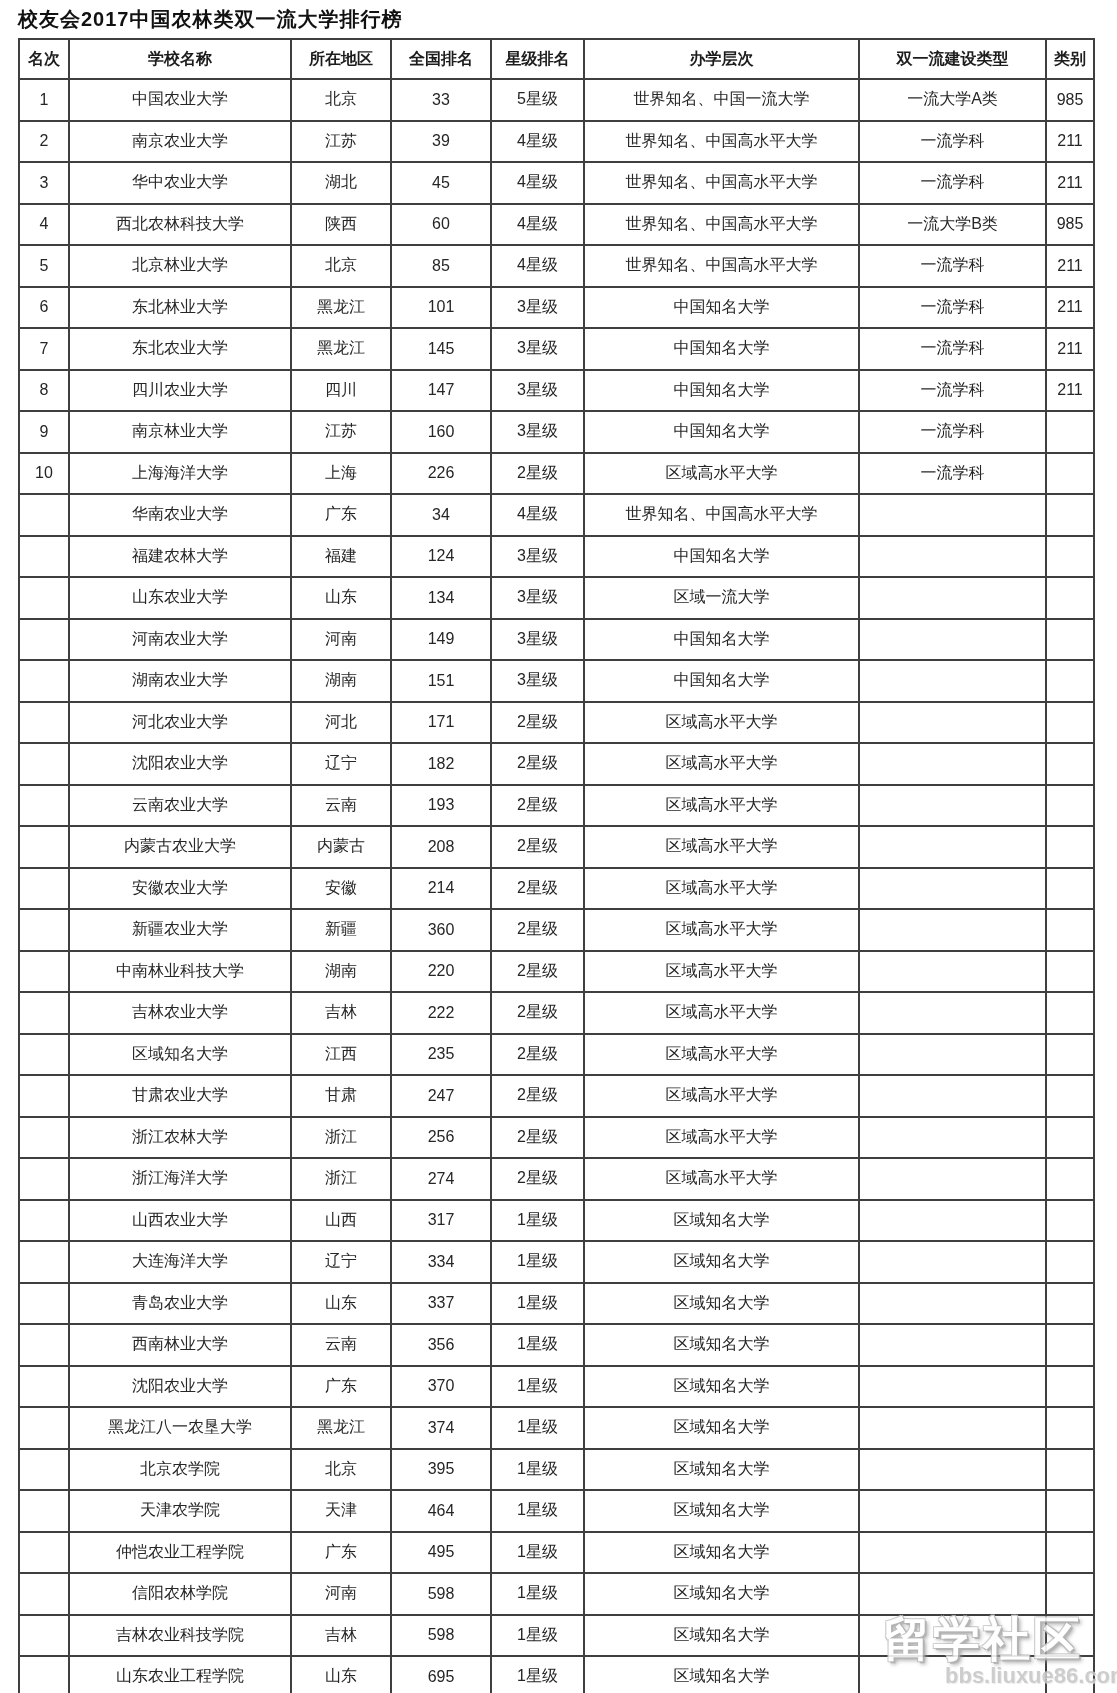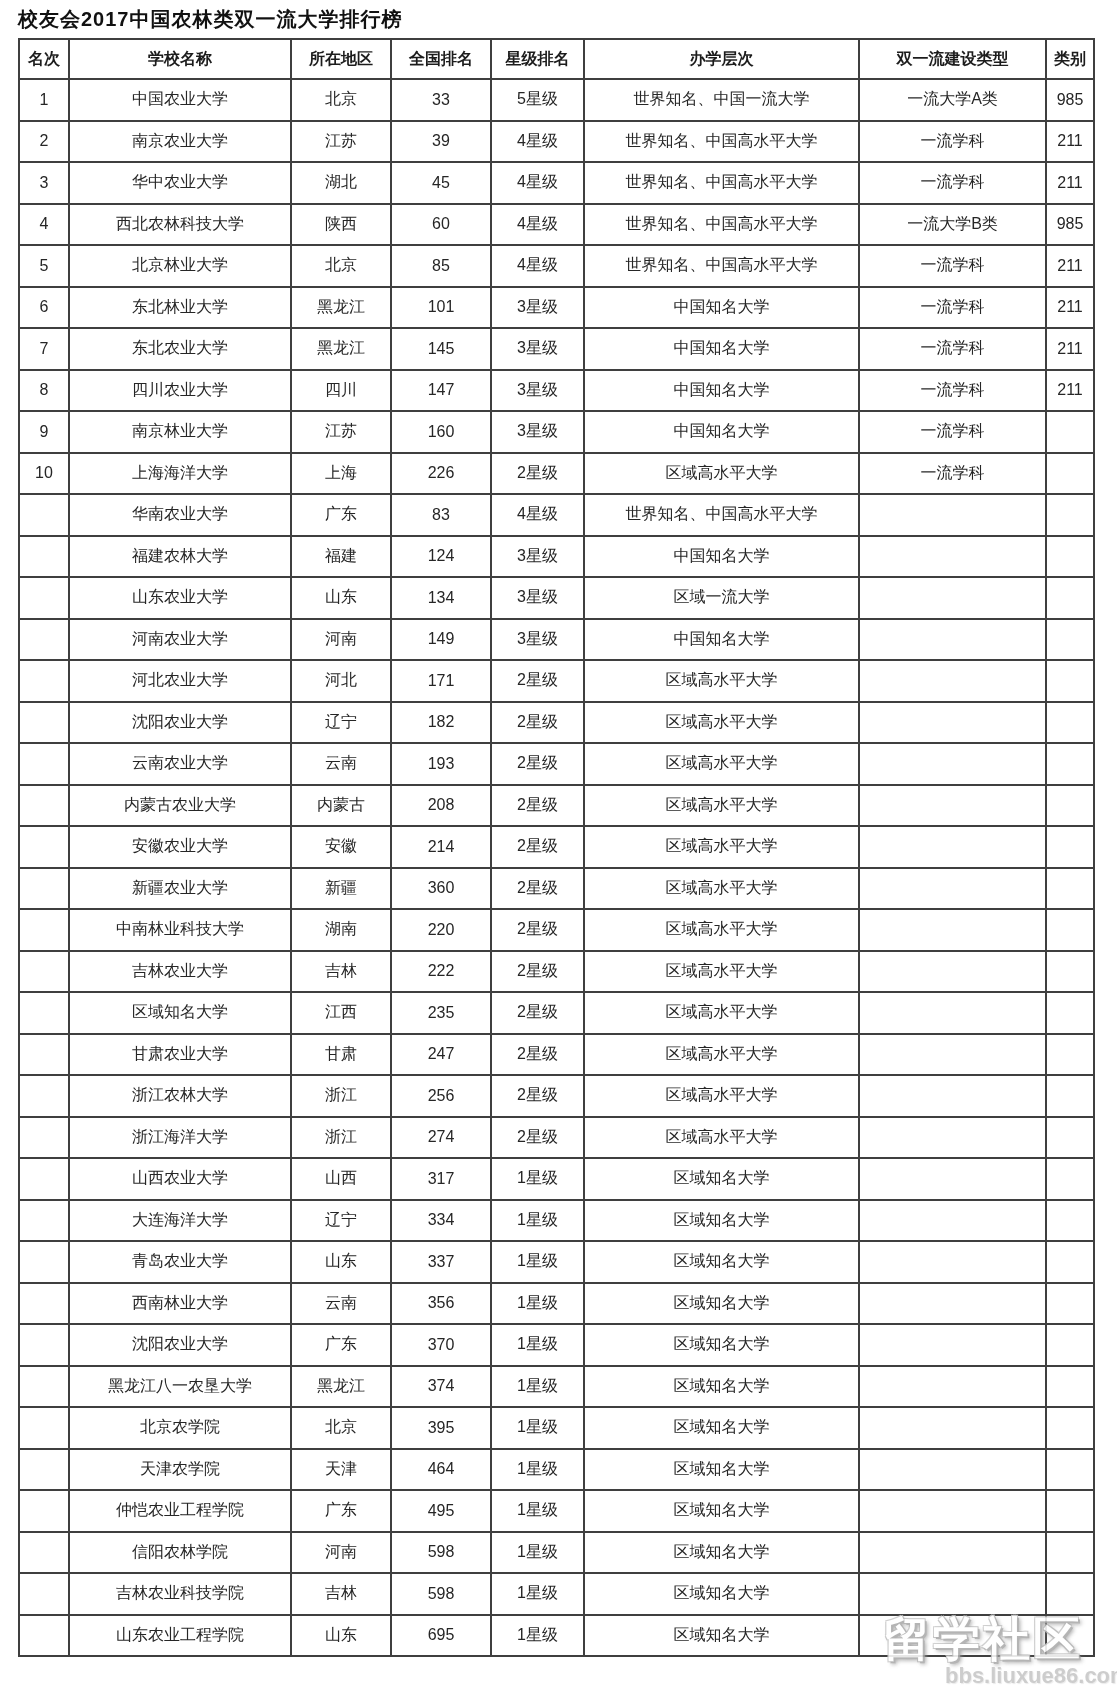--- a/index.html
+++ b/index.html
@@ -202,21 +202,21 @@
         <td>226</td>
         <td>2星级</td>
         <td>区域高水平大学</td>
         <td>一流学科</td>
         <td></td>
       </tr>
       <tr>
         <td></td>
         <td>华南农业大学</td>
         <td>广东</td>
-        <td>83</td>
+        <td>34</td>
         <td>4星级</td>
         <td>世界知名、中国高水平大学</td>
         <td></td>
         <td></td>
       </tr>
       <tr>
         <td></td>
         <td>福建农林大学</td>
         <td>福建</td>
         <td>124</td>
@@ -233,20 +233,30 @@
         <td>3星级</td>
         <td>区域一流大学</td>
         <td></td>
         <td></td>
       </tr>
       <tr>
         <td></td>
         <td>河南农业大学</td>
         <td>河南</td>
         <td>149</td>
+        <td>3星级</td>
+        <td>中国知名大学</td>
+        <td></td>
+        <td></td>
+      </tr>
+      <tr>
+        <td></td>
+        <td>湖南农业大学</td>
+        <td>湖南</td>
+        <td>151</td>
         <td>3星级</td>
         <td>中国知名大学</td>
         <td></td>
         <td></td>
       </tr>
       <tr>
         <td></td>
         <td>河北农业大学</td>
         <td>河北</td>
         <td>171</td>

